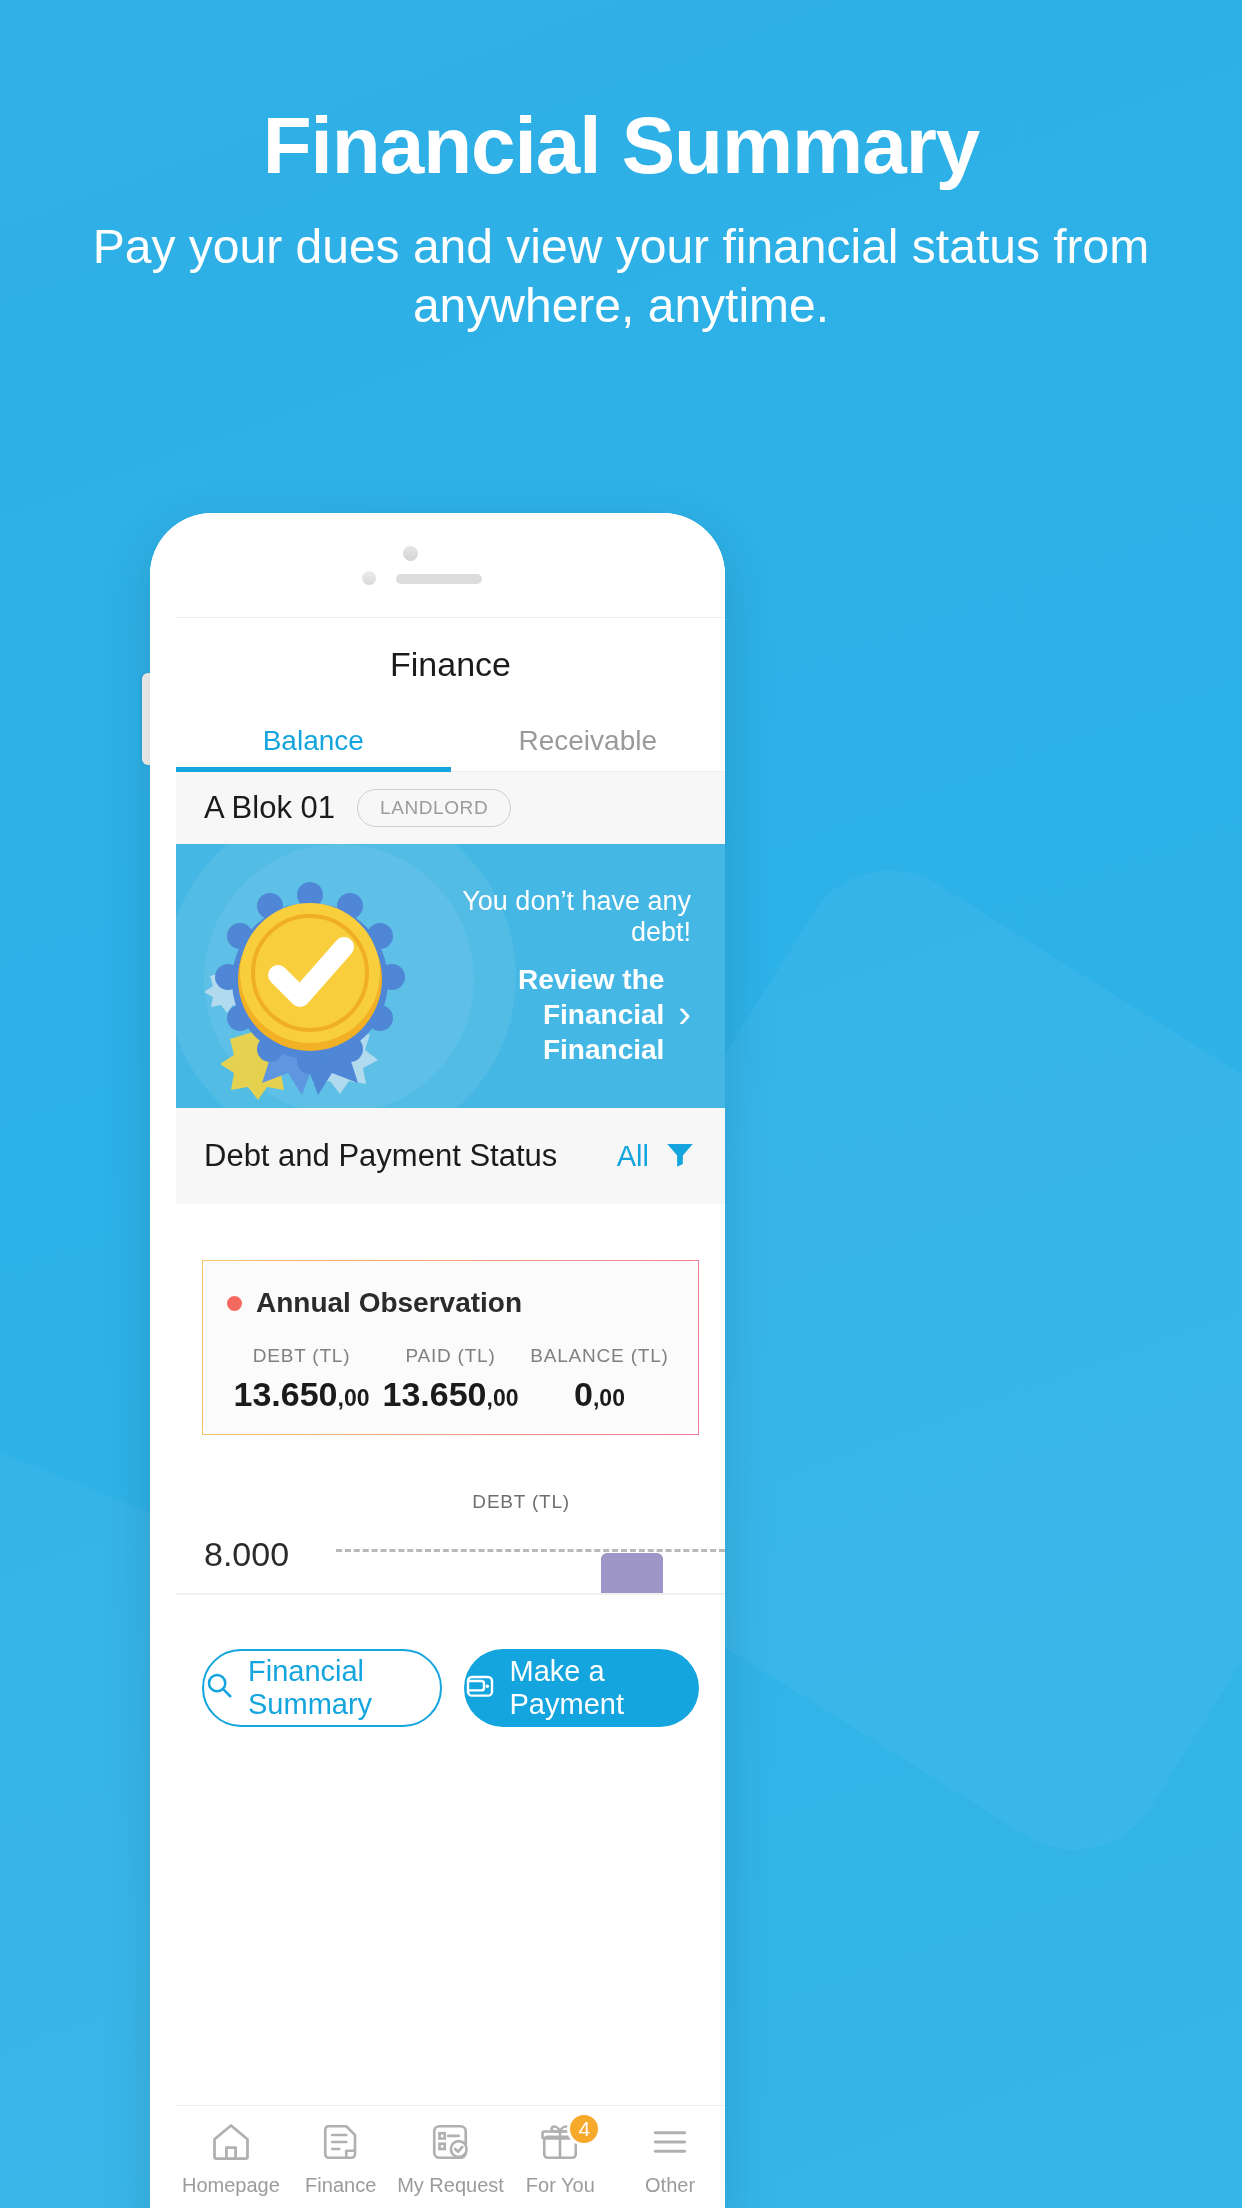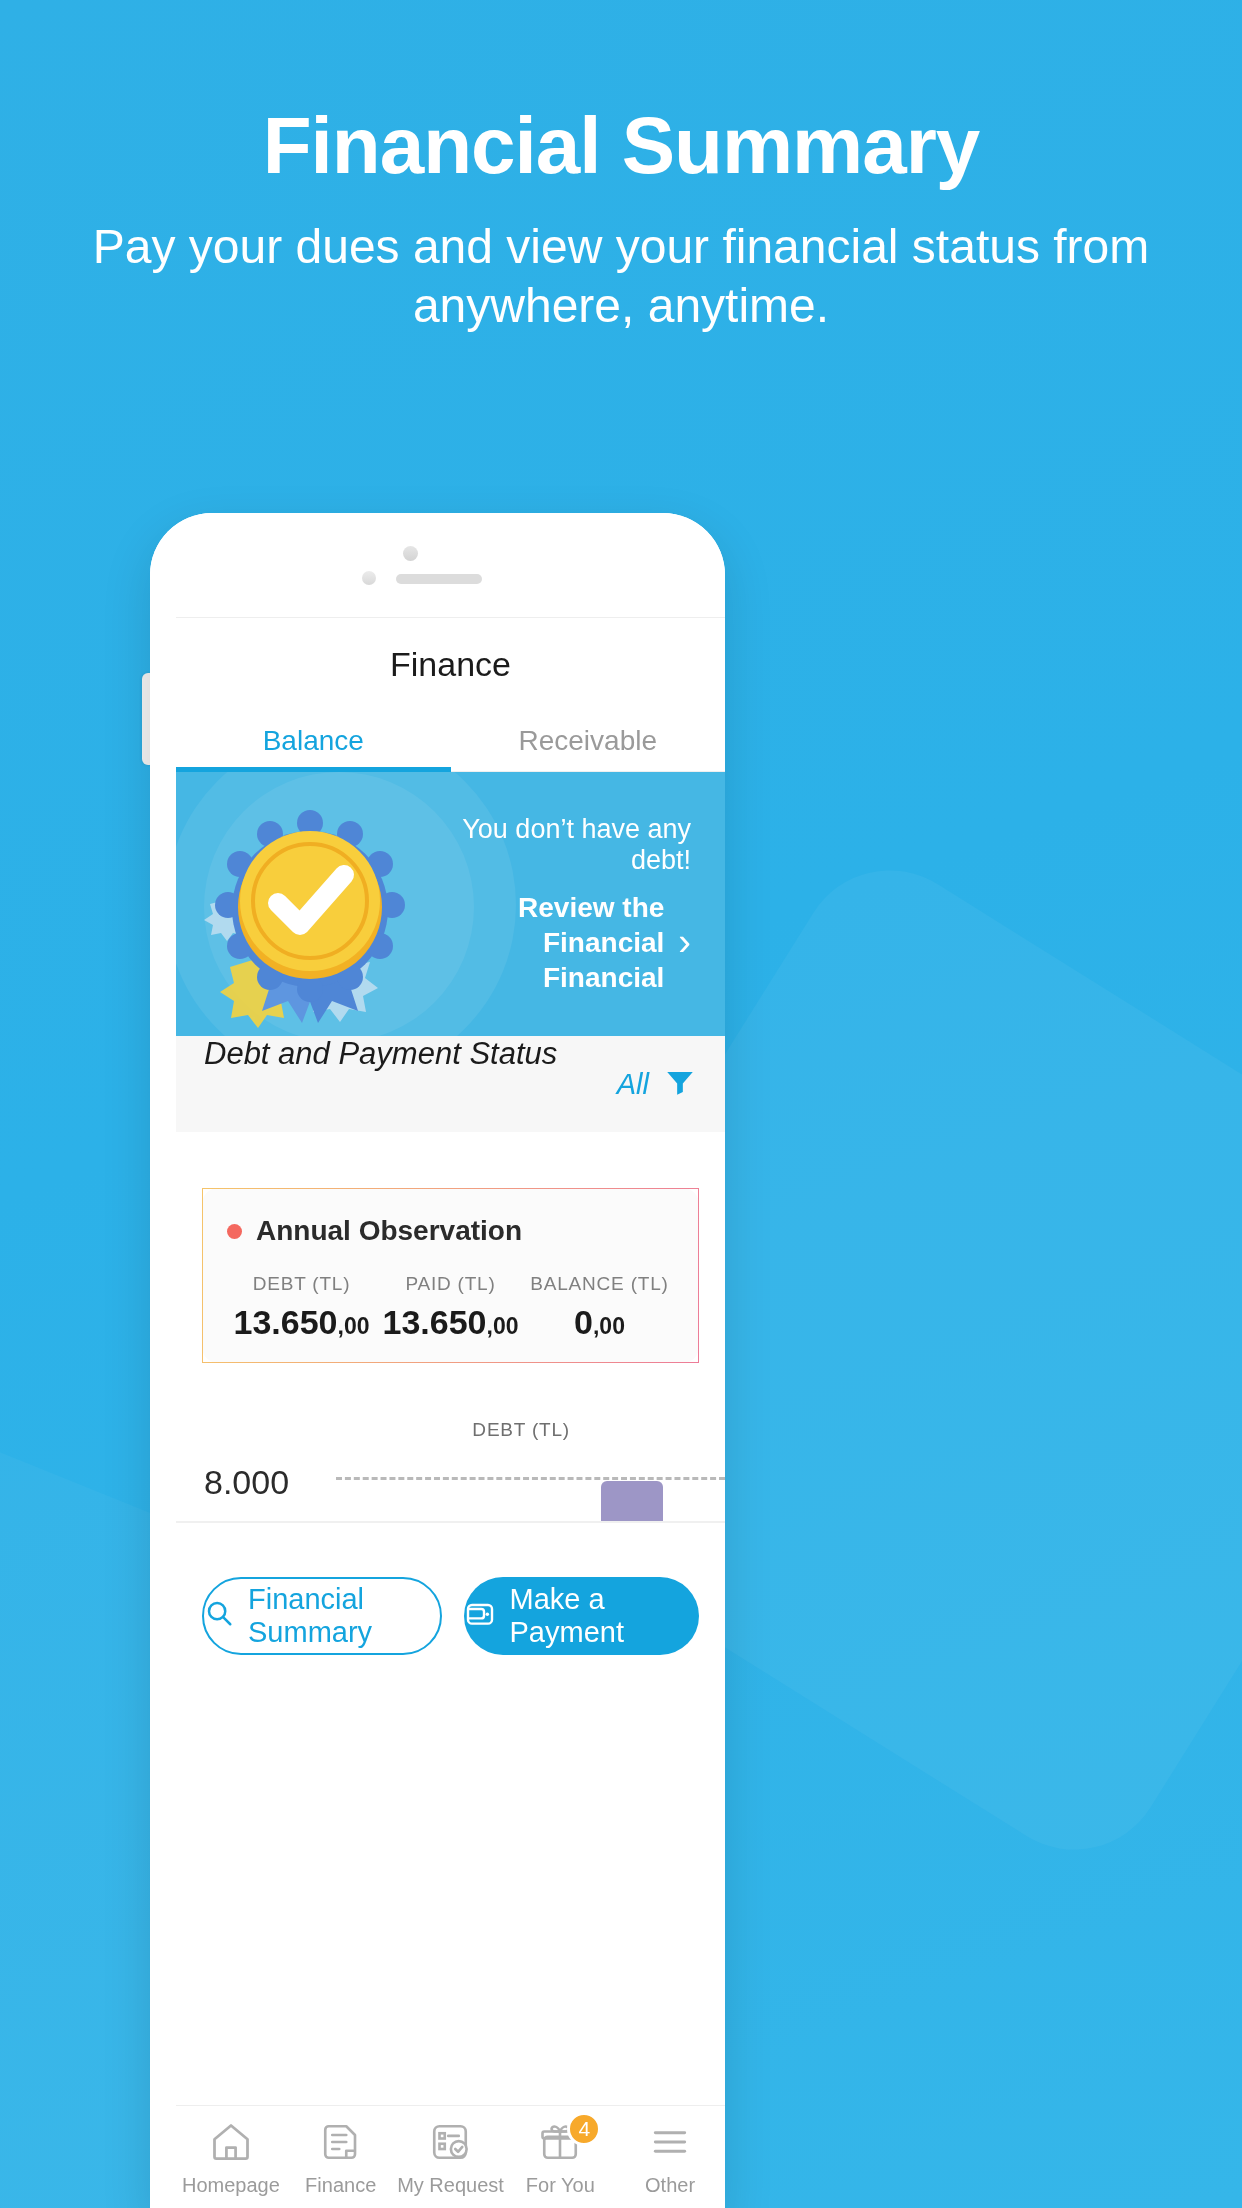--- a/index.html
+++ b/index.html
@@ -68,22 +68,22 @@
   .banner .halo2{position:absolute;left:28px;top:0px;width:270px;height:270px;border-radius:50%;
     background:rgba(255,255,255,0.07);}
   .medal-wrap{position:relative;width:250px;height:250px;flex:none;margin-left:8px;}
   .banner-text{flex:1;padding-right:34px;text-align:right;display:flex;
     flex-direction:column;justify-content:space-between;gap:14px;}
   .banner-top{font-size:27px;color:#ffffff;}
   .banner-cta{display:flex;align-items:center;justify-content:flex-end;gap:14px;}
   .banner-cta-text{font-size:28px;font-weight:bold;color:#fff;line-height:1.25;text-align:right;max-width:270px;}
   .chev{font-size:38px;color:#fff;line-height:1;font-weight:300;}
 
-  .section-row{height:96px;background:#f7f7f7;display:flex;
-    justify-content:space-between;padding:0 28px;font-style:italic;}
+  .section-row{height:96px;background:#f7f7f7;display:flex;align-items:center;
+    justify-content:space-between;padding:0 28px;}
   .section-title{font-size:31px;color:#1b1b1b;}
   .filter-grp{display:flex;align-items:center;gap:14px;}
   .filter-all{font-size:29px;color:#14A4DE;margin-left:36px;}
 
   .card-pad{padding:56px 26px 0 26px;}
   .obs-card{border:1px solid;border-image:linear-gradient(100deg,#F5C46A,#ED7C98) 1;
     border-radius:16px;padding:26px 24px 20px 24px;background:#fbfbfb;}
   .obs-head{display:flex;align-items:center;gap:14px;}
   .dot{width:15px;height:15px;border-radius:50%;background:#F4685F;}
   .obs-title{font-size:28px;font-weight:bold;color:#2b2b2b;}
@@ -140,20 +140,24 @@
   <div class="screen">
 
     <div class="nav-title">Finance</div>
 
     <div class="tabs">
       <div class="tab active">Balance</div>
       <div class="tab inactive">Receivable</div>
       <div class="tab-underline"></div>
     </div>
 
+    <div class="blok-row">
+      <span class="blok-name">A Blok 01</span>
+      <span class="badge-landlord">LANDLORD</span>
+    </div>
 
     <div class="banner">
       <div class="halo1"></div>
       <div class="halo2"></div>
       <div class="medal-wrap">
         <svg width="250" height="250" viewBox="0 0 250 250">
           <g opacity="0.9">
             <polygon fill="#F5D33F" points="148,62 158,78 176,74 170,92 184,103 168,112 172,130 153,128 143,143 132,129 114,132 116,113 101,103 116,92 111,74"></polygon>
             <polygon fill="#F5D33F" points="78,178 88,192 104,189 99,205 112,215 97,223 100,239 83,236 74,249 64,236 47,239 50,222 36,213 50,204 46,188"></polygon>
             <polygon fill="#BBDDF0" points="160,172 170,186 186,183 181,199 194,209 179,217 182,233 165,230 156,243 146,230 129,233 132,216 118,207 132,198 128,182"></polygon>

